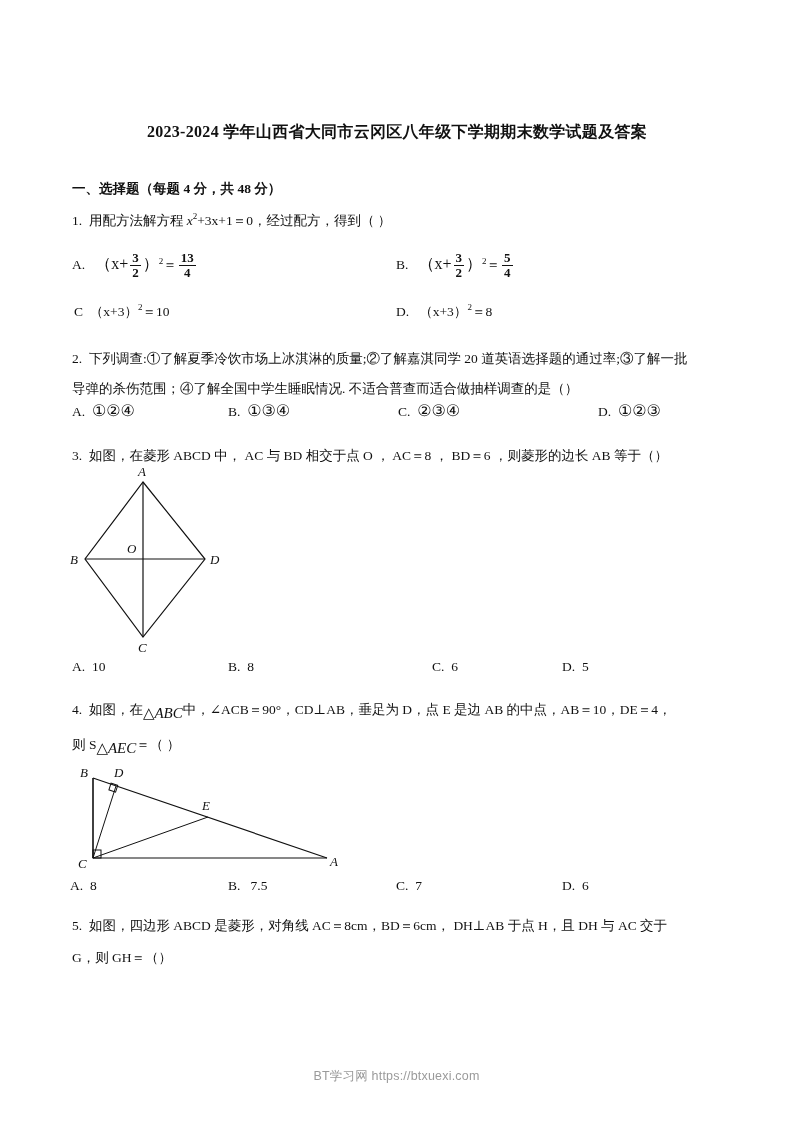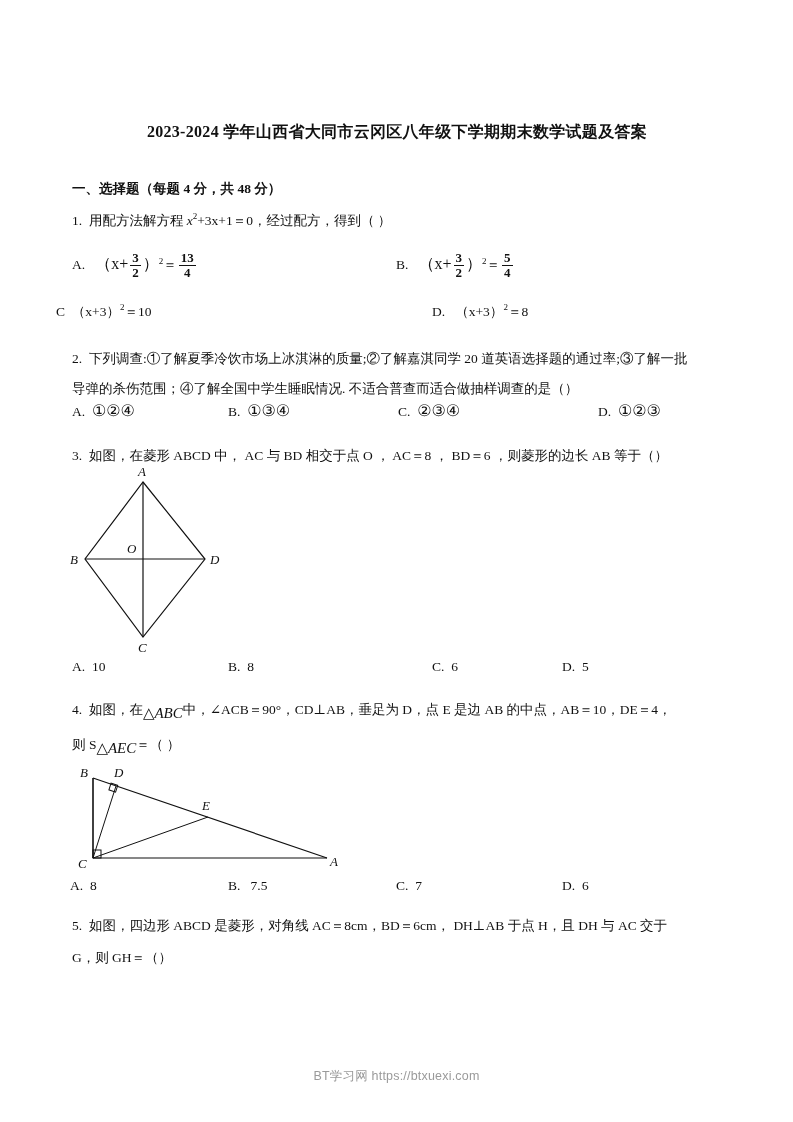--- a/index.html
+++ b/index.html
@@ -129,26 +129,26 @@
   <div class="opt" style="left:72px; top:252px;">
     <span>A.</span>&nbsp;&nbsp;
     <span class="paren-big">（x+</span><span class="frac"><span class="num">3</span><span class="den">2</span></span><span class="paren-big">）</span><span class="sup">2</span><span>＝</span><span class="frac"><span class="num">13</span><span class="den">4</span></span>
   </div>
 
   <div class="opt" style="left:396px; top:252px;">
     <span>B.</span>&nbsp;&nbsp;
     <span class="paren-big">（x+</span><span class="frac"><span class="num">3</span><span class="den">2</span></span><span class="paren-big">）</span><span class="sup">2</span><span>＝</span><span class="frac"><span class="num">5</span><span class="den">4</span></span>
   </div>
 
-  <div class="opt" style="left:56px; top:302px;">
+  <div class="opt" style="left:74px; top:302px;">
     <span>C</span>&nbsp;
     <span>（x+3）</span><span class="sup">2</span><span>＝</span><span>10</span>
   </div>
 
-  <div class="opt" style="left:396px; top:302px;margin-left:36px;">
+  <div class="opt" style="left:396px; top:302px;">
     <span>D.</span>&nbsp;&nbsp;
     <span>（x+3）</span><span class="sup">2</span><span>＝</span><span>8</span>
   </div>
 
   <div class="q" style="top:341px;">
     <span>2.</span>&nbsp;
     <span>下列调查:①了解夏季冷饮市场上冰淇淋的质量;②了解嘉淇同学 20 道英语选择题的通过率;③了解一批</span>
   </div>
   <div class="q" style="top:371px;">
     <span>导弹的杀伤范围；④了解全国中学生睡眠情况. 不适合普查而适合做抽样调查的是（）</span>

